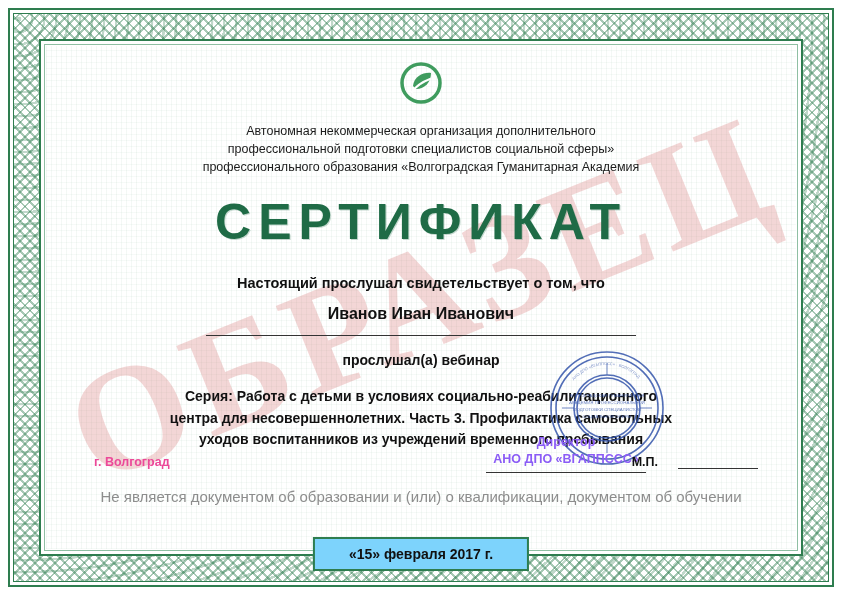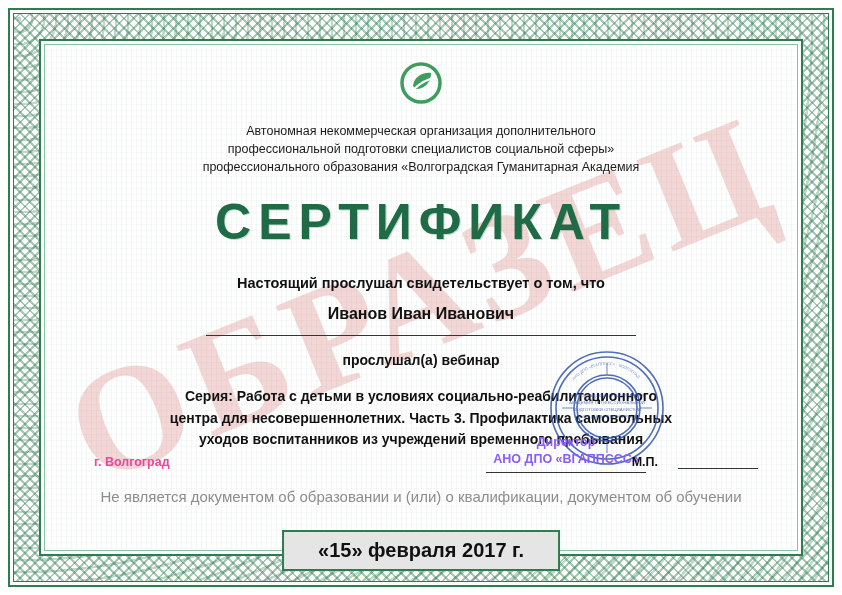--- a/index.html
+++ b/index.html
@@ -247,24 +247,24 @@
     font-size: 15px;
     color: #8d8d8d;
   }
 
   
   .date-box {
     position: absolute;
     left: 50%;
     transform: translateX(-50%);
     bottom: -28px;
-    background: #e5e5e5;
+    background: #7dd3fc;
     border: 2px solid #2e7d4f;
     padding: 7px 34px;
-    font-size: 20px;
+    font-size: 14px;
     font-weight: bold;
     color: #111;
     white-space: nowrap;
   }
 </style>
 </head>
 <body>
 
 <div class="certificate">
 

